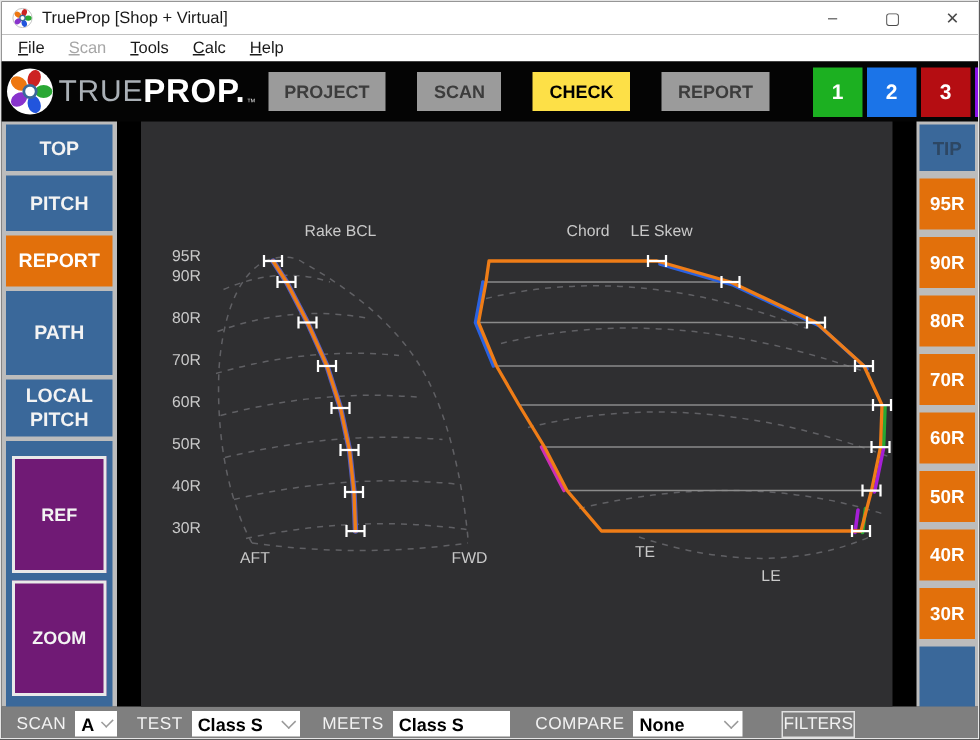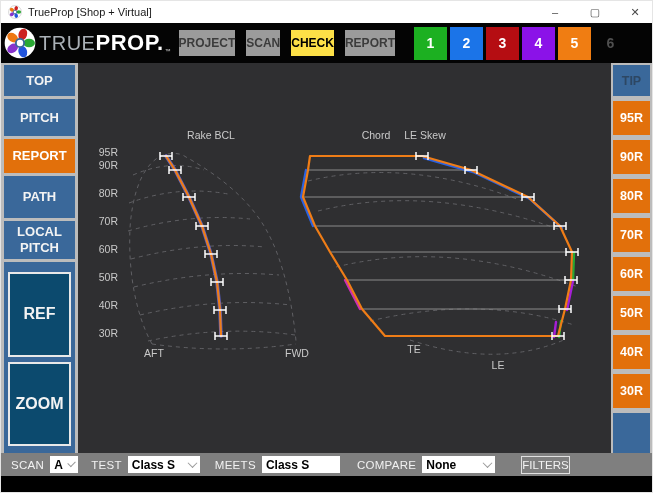--- a/index.html
+++ b/index.html
@@ -16,36 +16,36 @@
   .menu-item { font-size:11px; color:#1a1a1a; padding:0 8px; }
   .menu-item::first-letter { text-decoration:underline; }
   .menu-item.disabled { color:#a6a6a6; }
 
   
   .header { height:40px; background:#040404; display:flex; align-items:center; padding:0 6px 0 3px; }
   .brand { display:flex; align-items:center; margin-right:8px; }
   .brand-true { color:#aab0b6; font-size:20px; font-weight:300; letter-spacing:.5px; }
   .brand-prop { color:#fff; font-size:22px; font-weight:800; letter-spacing:.5px; }
   .brand-tm { color:#cfcfcf; font-size:6px; align-self:flex-end; margin:0 0 5px 1px; }
-  .tab { background:#9b9b9b; color:#3c3c3c; font-size:12px; font-weight:600; padding:6px 0; margin-right:11px; cursor:default; }
+  .tab { background:#9b9b9b; color:#3c3c3c; font-size:12px; font-weight:600; padding:6px 11px; margin-right:21px; cursor:default; }
   .tab.active { background:#fde047; color:#000; font-weight:700; }
   .scanset { display:flex; align-items:center; margin-left:8px; }
   .scan-btn { width:33px; height:33px; display:flex; align-items:center; justify-content:center;
               color:#fff; font-size:14px; font-weight:700; margin-right:3px; }
   .scan-btn.off { background:transparent; color:#4f4f4f; font-weight:600; }
 
   
-  .body { display:flex; height:390px; }
+  .body { display:flex; height:390px;gap:16px; }
   .sidebar-left { width:77px; background:#bcbcbc; display:flex; flex-direction:column; gap:3px; padding:2px 3px 0 3px; }
   .sb-btn { background:#3a689a; color:#f3f3f3; font-size:13px; font-weight:600; display:flex; align-items:center;
             justify-content:center; text-align:center; line-height:1.2; }
   .sb-btn.active { background:#e2700b; font-weight:800; color:#fff; }
   .sb-tools { background:#3a689a; flex:1; display:flex; flex-direction:column; gap:5px; padding:10px 4px 7px 4px; }
-  .tool-btn { flex:1; border:2px solid #e9e9e9; color:#f3f3f3; font-size:16px; font-weight:600;
-              display:flex; align-items:center; justify-content:center; background:#0c4a6e; }
+  .tool-btn { flex:1; border:2px solid #e9e9e9; color:#f3f3f3; font-size:12px; font-weight:600;
+              display:flex; align-items:center; justify-content:center; background:#701a75; }
 
   .plot { flex:1; position:relative; background:#2f2f31; }
   .plot svg { position:absolute; inset:0; font-family:"Liberation Sans",sans-serif; }
 
   .sidebar-right { width:41px; background:#bcbcbc; display:flex; flex-direction:column; gap:5px; padding:2px 2px 0 2px; }
   .rb-btn { background:#e2700b; color:#fff; font-size:12.5px; font-weight:700; height:34px; flex:none;
             display:flex; align-items:center; justify-content:center; }
   .rb-btn.tip { background:#3a689a; color:#2d4763; font-weight:600; height:31px; }
   .rb-stub { flex:1; background:#3a689a; }
 
@@ -75,20 +75,27 @@
         <ellipse cx="12" cy="5.5" rx="3" ry="4" fill="#ee7711" transform="rotate(306 12 12)"></ellipse>
       </g>
       <circle cx="12" cy="12" r="3" fill="#fff" stroke="#3a689a" stroke-width="1.4"></circle>
     </svg>
     <span class="ttl">TrueProp [Shop + Virtual]</span>
     <span class="winbtn">–</span>
     <span class="winbtn">▢</span>
     <span class="winbtn">✕</span>
   </div>
 
+  <div class="menubar">
+    <span class="menu-item">File</span>
+    <span class="menu-item disabled">Scan</span>
+    <span class="menu-item">Tools</span>
+    <span class="menu-item">Calc</span>
+    <span class="menu-item">Help</span>
+  </div>
 
   <div class="header">
     <div class="brand">
       <svg width="32" height="32" viewBox="0 0 24 24" style="margin-right:3px">
         <circle cx="12" cy="12" r="11.5" fill="#fff"></circle>
         <g>
           <ellipse cx="12" cy="5.2" rx="3.2" ry="4.4" fill="#cc2222" transform="rotate(18 12 12)"></ellipse>
           <ellipse cx="12" cy="5.2" rx="3.2" ry="4.4" fill="#2aa834" transform="rotate(90 12 12)"></ellipse>
           <ellipse cx="12" cy="5.2" rx="3.2" ry="4.4" fill="#2255dd" transform="rotate(162 12 12)"></ellipse>
           <ellipse cx="12" cy="5.2" rx="3.2" ry="4.4" fill="#8833cc" transform="rotate(234 12 12)"></ellipse>
@@ -115,21 +122,21 @@
     </div>
 
   </div>
 
   <div class="body">
 
     <div class="sidebar-left">
       <div class="sb-btn" style="height:31px">TOP</div>
       <div class="sb-btn" style="height:37px">PITCH</div>
       <div class="sb-btn active" style="height:34px">REPORT</div>
-      <div class="sb-btn" style="height:42px">PATH</div>
+      <div class="sb-btn" style="height:56px">PATH</div>
       <div class="sb-btn" style="height:38px">LOCAL PITCH</div>
       <div class="sb-tools">
         <div class="tool-btn">REF</div>
         <div class="tool-btn">ZOOM</div>
       </div>
     </div>
 
     <div class="plot">
       <svg id="plot-svg" width="535" height="390" viewBox="0 0 535 390">
           <path d="M 74,281 C 58,252 50,210 52,165 C 54,135 62,108 78,96 C 86,90 100,88 108,94 C 140,112 172,136 190,170 C 204,196 214,236 218,278" fill="none" stroke="#606064" stroke-width="1" stroke-dasharray="4 4"></path>

